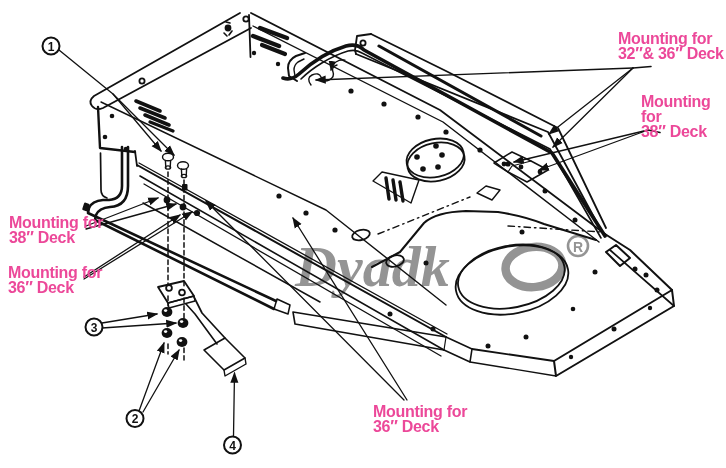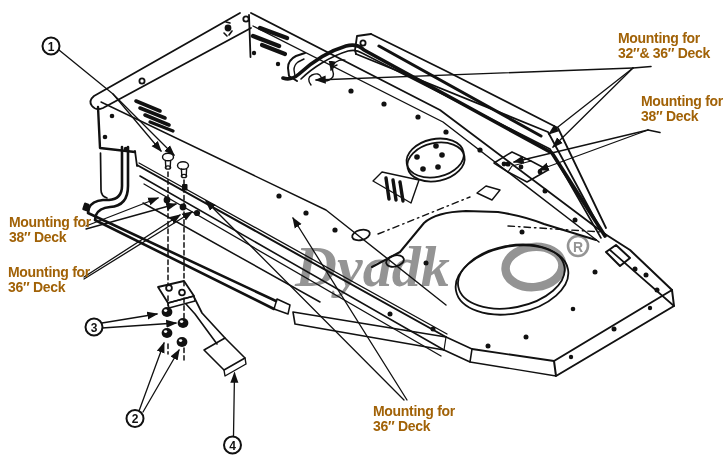--- a/index.html
+++ b/index.html
@@ -1,18 +1,18 @@
 <!DOCTYPE html>
 <html><head>
 <meta charset="utf-8">
 <style>
 html,body{margin:0;padding:0;background:#fff;}
 #c{position:relative;width:726px;height:468px;background:#fff;overflow:hidden;
 font-family:"Liberation Sans",sans-serif;}
-.lbl{position:absolute;font-weight:bold;font-size:14px;line-height:15px;color:#a16207;letter-spacing:-0.3px;}
+.lbl{position:absolute;font-weight:bold;font-size:16px;line-height:15px;color:#ec4899;letter-spacing:-0.3px;}
 </style>
 </head>
 <body>
 <div id="c">
 <svg width="726" height="468" viewBox="0 0 726 468" style="position:absolute;left:0;top:0">
 <defs>
 <marker id="ah" markerWidth="9" markerHeight="7" refX="7.5" refY="3.5" orient="auto">
 <path d="M0,0.4 L8.5,3.5 L0,6.6 z" fill="#111"></path>
 </marker>
 </defs>

